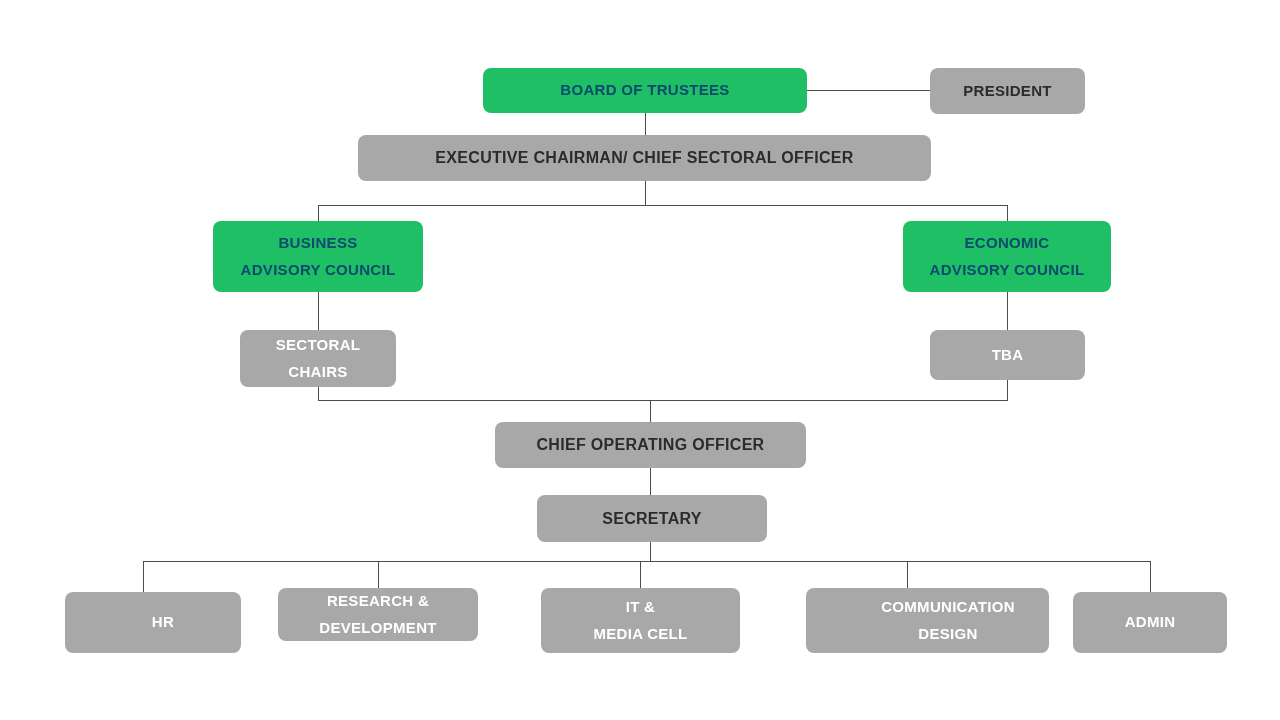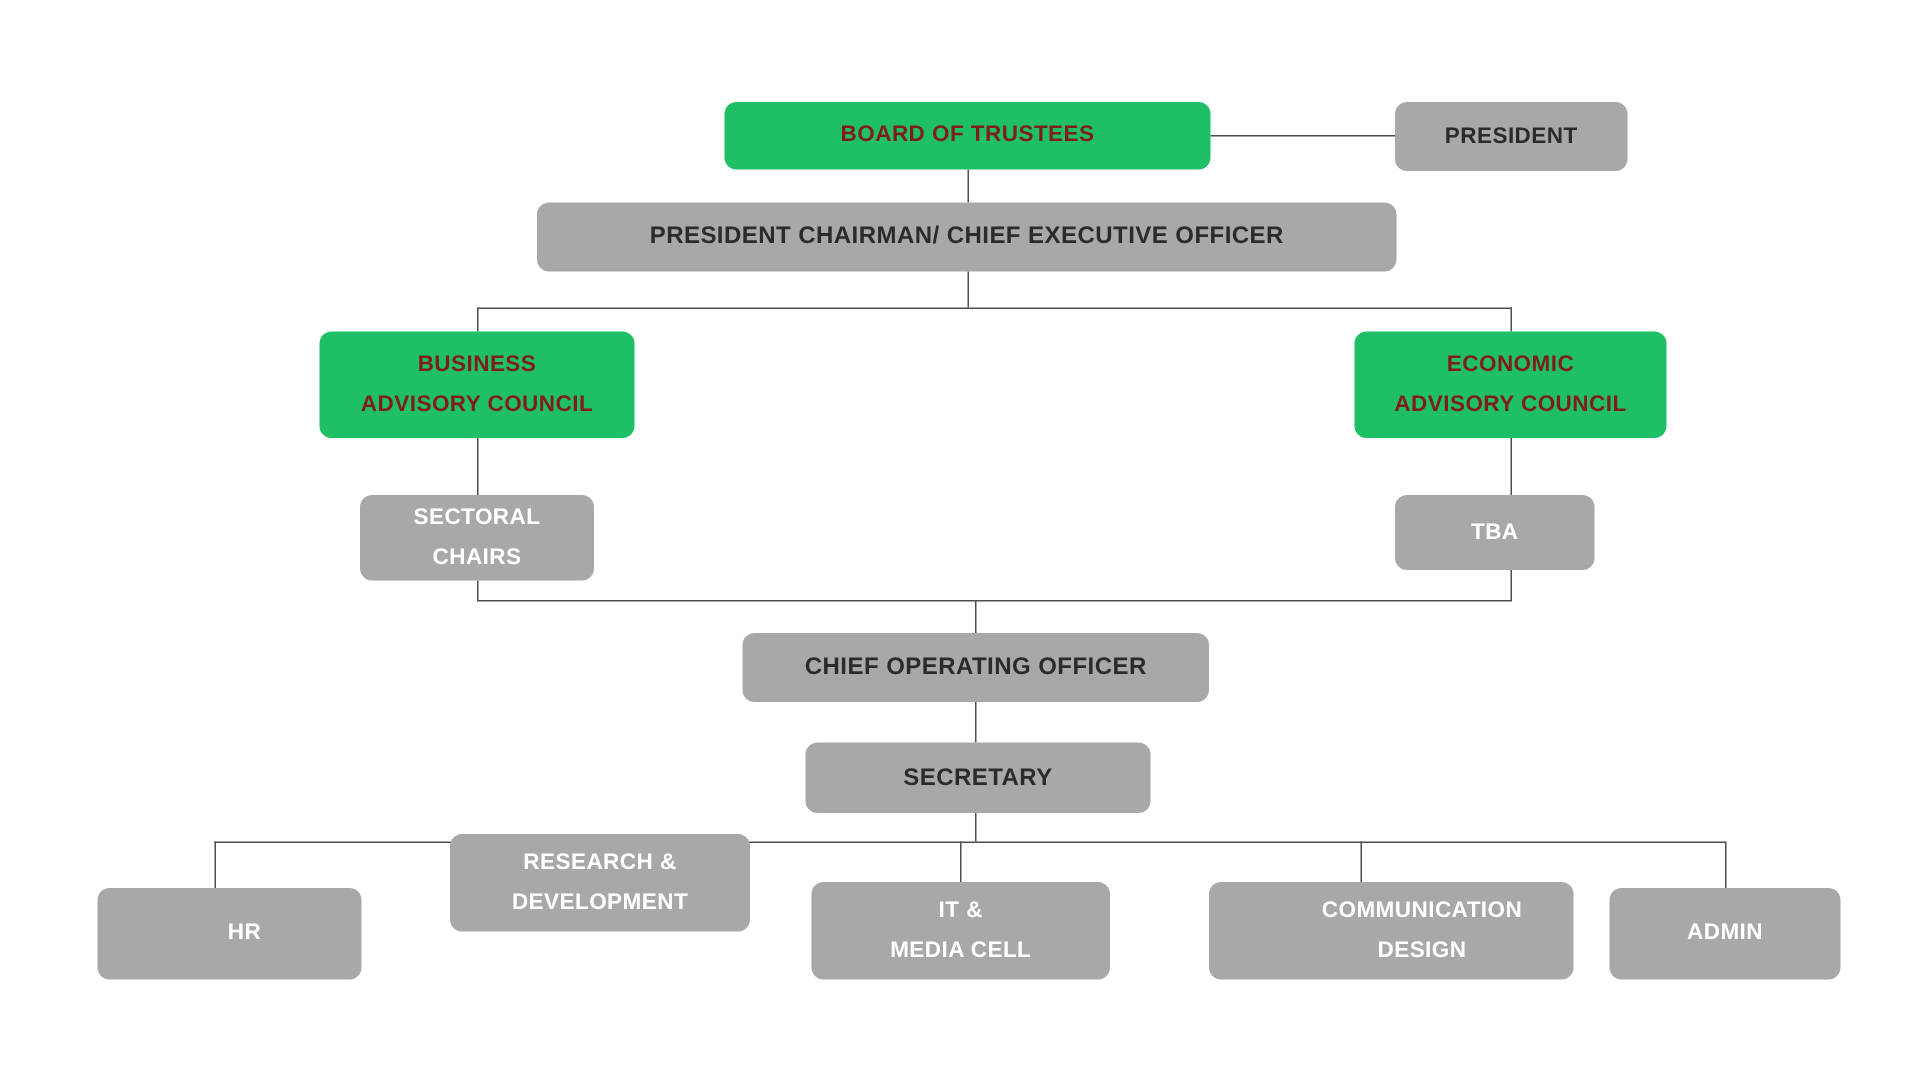--- a/index.html
+++ b/index.html
@@ -22,41 +22,41 @@
     justify-content: center;
     text-align: center;
     border-radius: 8px;
     font-weight: 700;
     letter-spacing: 0.3px;
     white-space: pre-line;
     line-height: 1.75;
     font-size: 15px;
     z-index: 2;
   }
-  .green { background: #1FBF66; color: #7f1d1d; }
+  .green { background: #1FBF66; color: #0c4a6e; }
   .gray-light-text { background: #A8A8A8; color: #ffffff; }
   .gray-dark-text  { background: #A8A8A8; color: #2B2B2B; }
   .connector {
     position: absolute;
     background: #4D4D4D;
     z-index: 1;
   }
 
   
   #node-board       { left: 483px; top: 68px;  width: 324px; height: 45px; }
   #node-president   { left: 930px; top: 68px;  width: 155px; height: 46px; }
   #node-ceo         { left: 358px; top: 135px; width: 573px; height: 46px; font-size: 16px; }
   #node-business    { left: 213px; top: 221px; width: 210px; height: 71px; }
   #node-economic    { left: 903px; top: 221px; width: 208px; height: 71px; }
   #node-sectoral    { left: 240px; top: 330px; width: 156px; height: 57px; }
-  #node-tba         { left: 930px; top: 330px; width: 133px; height: 50px; }
+  #node-tba         { left: 930px; top: 330px; width: 155px; height: 50px; }
   #node-coo         { left: 495px; top: 422px; width: 311px; height: 46px; font-size: 16px; }
   #node-secretary   { left: 537px; top: 495px; width: 230px; height: 47px; font-size: 16px; }
   #node-hr          { left: 65px;  top: 592px; width: 156px; height: 61px; padding-left: 20px; }
-  #node-rnd         { left: 278px; top: 556px; width: 200px; height: 65px; margin-left: 22px; }
+  #node-rnd         { left: 278px; top: 588px; width: 200px; height: 53px; }
   #node-it-media    { left: 541px; top: 588px; width: 199px; height: 65px; }
   #node-comm-design { left: 806px; top: 588px; width: 202px; height: 65px; padding-left: 41px; }
   #node-admin       { left: 1073px;top: 592px; width: 154px; height: 61px; }
 
   
   #conn-board-president   { left: 807px; top: 90px;  width: 123px;  height: 1px; }
   #conn-board-ceo         { left: 645px; top: 113px; width: 1px;    height: 22px; }
   #conn-ceo-down          { left: 645px; top: 181px; width: 1px;    height: 24px; }
   #conn-branch-top        { left: 318px; top: 205px; width: 690px;  height: 1px; }
   #conn-branch-left-down  { left: 318px; top: 205px; width: 1px;    height: 16px; }
@@ -97,21 +97,21 @@
   <div class="connector" id="conn-secretary-down"></div>
   <div class="connector" id="conn-depts-horizontal"></div>
   <div class="connector" id="conn-drop-hr"></div>
   <div class="connector" id="conn-drop-rnd"></div>
   <div class="connector" id="conn-drop-it"></div>
   <div class="connector" id="conn-drop-comm"></div>
   <div class="connector" id="conn-drop-admin"></div>
 
   <div class="node green" id="node-board">BOARD OF TRUSTEES</div>
   <div class="node gray-dark-text" id="node-president">PRESIDENT</div>
-  <div class="node gray-dark-text" id="node-ceo">PRESIDENT CHAIRMAN/ CHIEF EXECUTIVE OFFICER</div>
+  <div class="node gray-dark-text" id="node-ceo">EXECUTIVE CHAIRMAN/ CHIEF SECTORAL OFFICER</div>
   <div class="node green" id="node-business">BUSINESS
 ADVISORY COUNCIL</div>
   <div class="node green" id="node-economic">ECONOMIC
 ADVISORY COUNCIL</div>
   <div class="node gray-light-text" id="node-sectoral">SECTORAL
 CHAIRS</div>
   <div class="node gray-light-text" id="node-tba">TBA</div>
   <div class="node gray-dark-text" id="node-coo">CHIEF OPERATING OFFICER</div>
   <div class="node gray-dark-text" id="node-secretary">SECRETARY</div>
   <div class="node gray-light-text" id="node-hr">HR</div>

